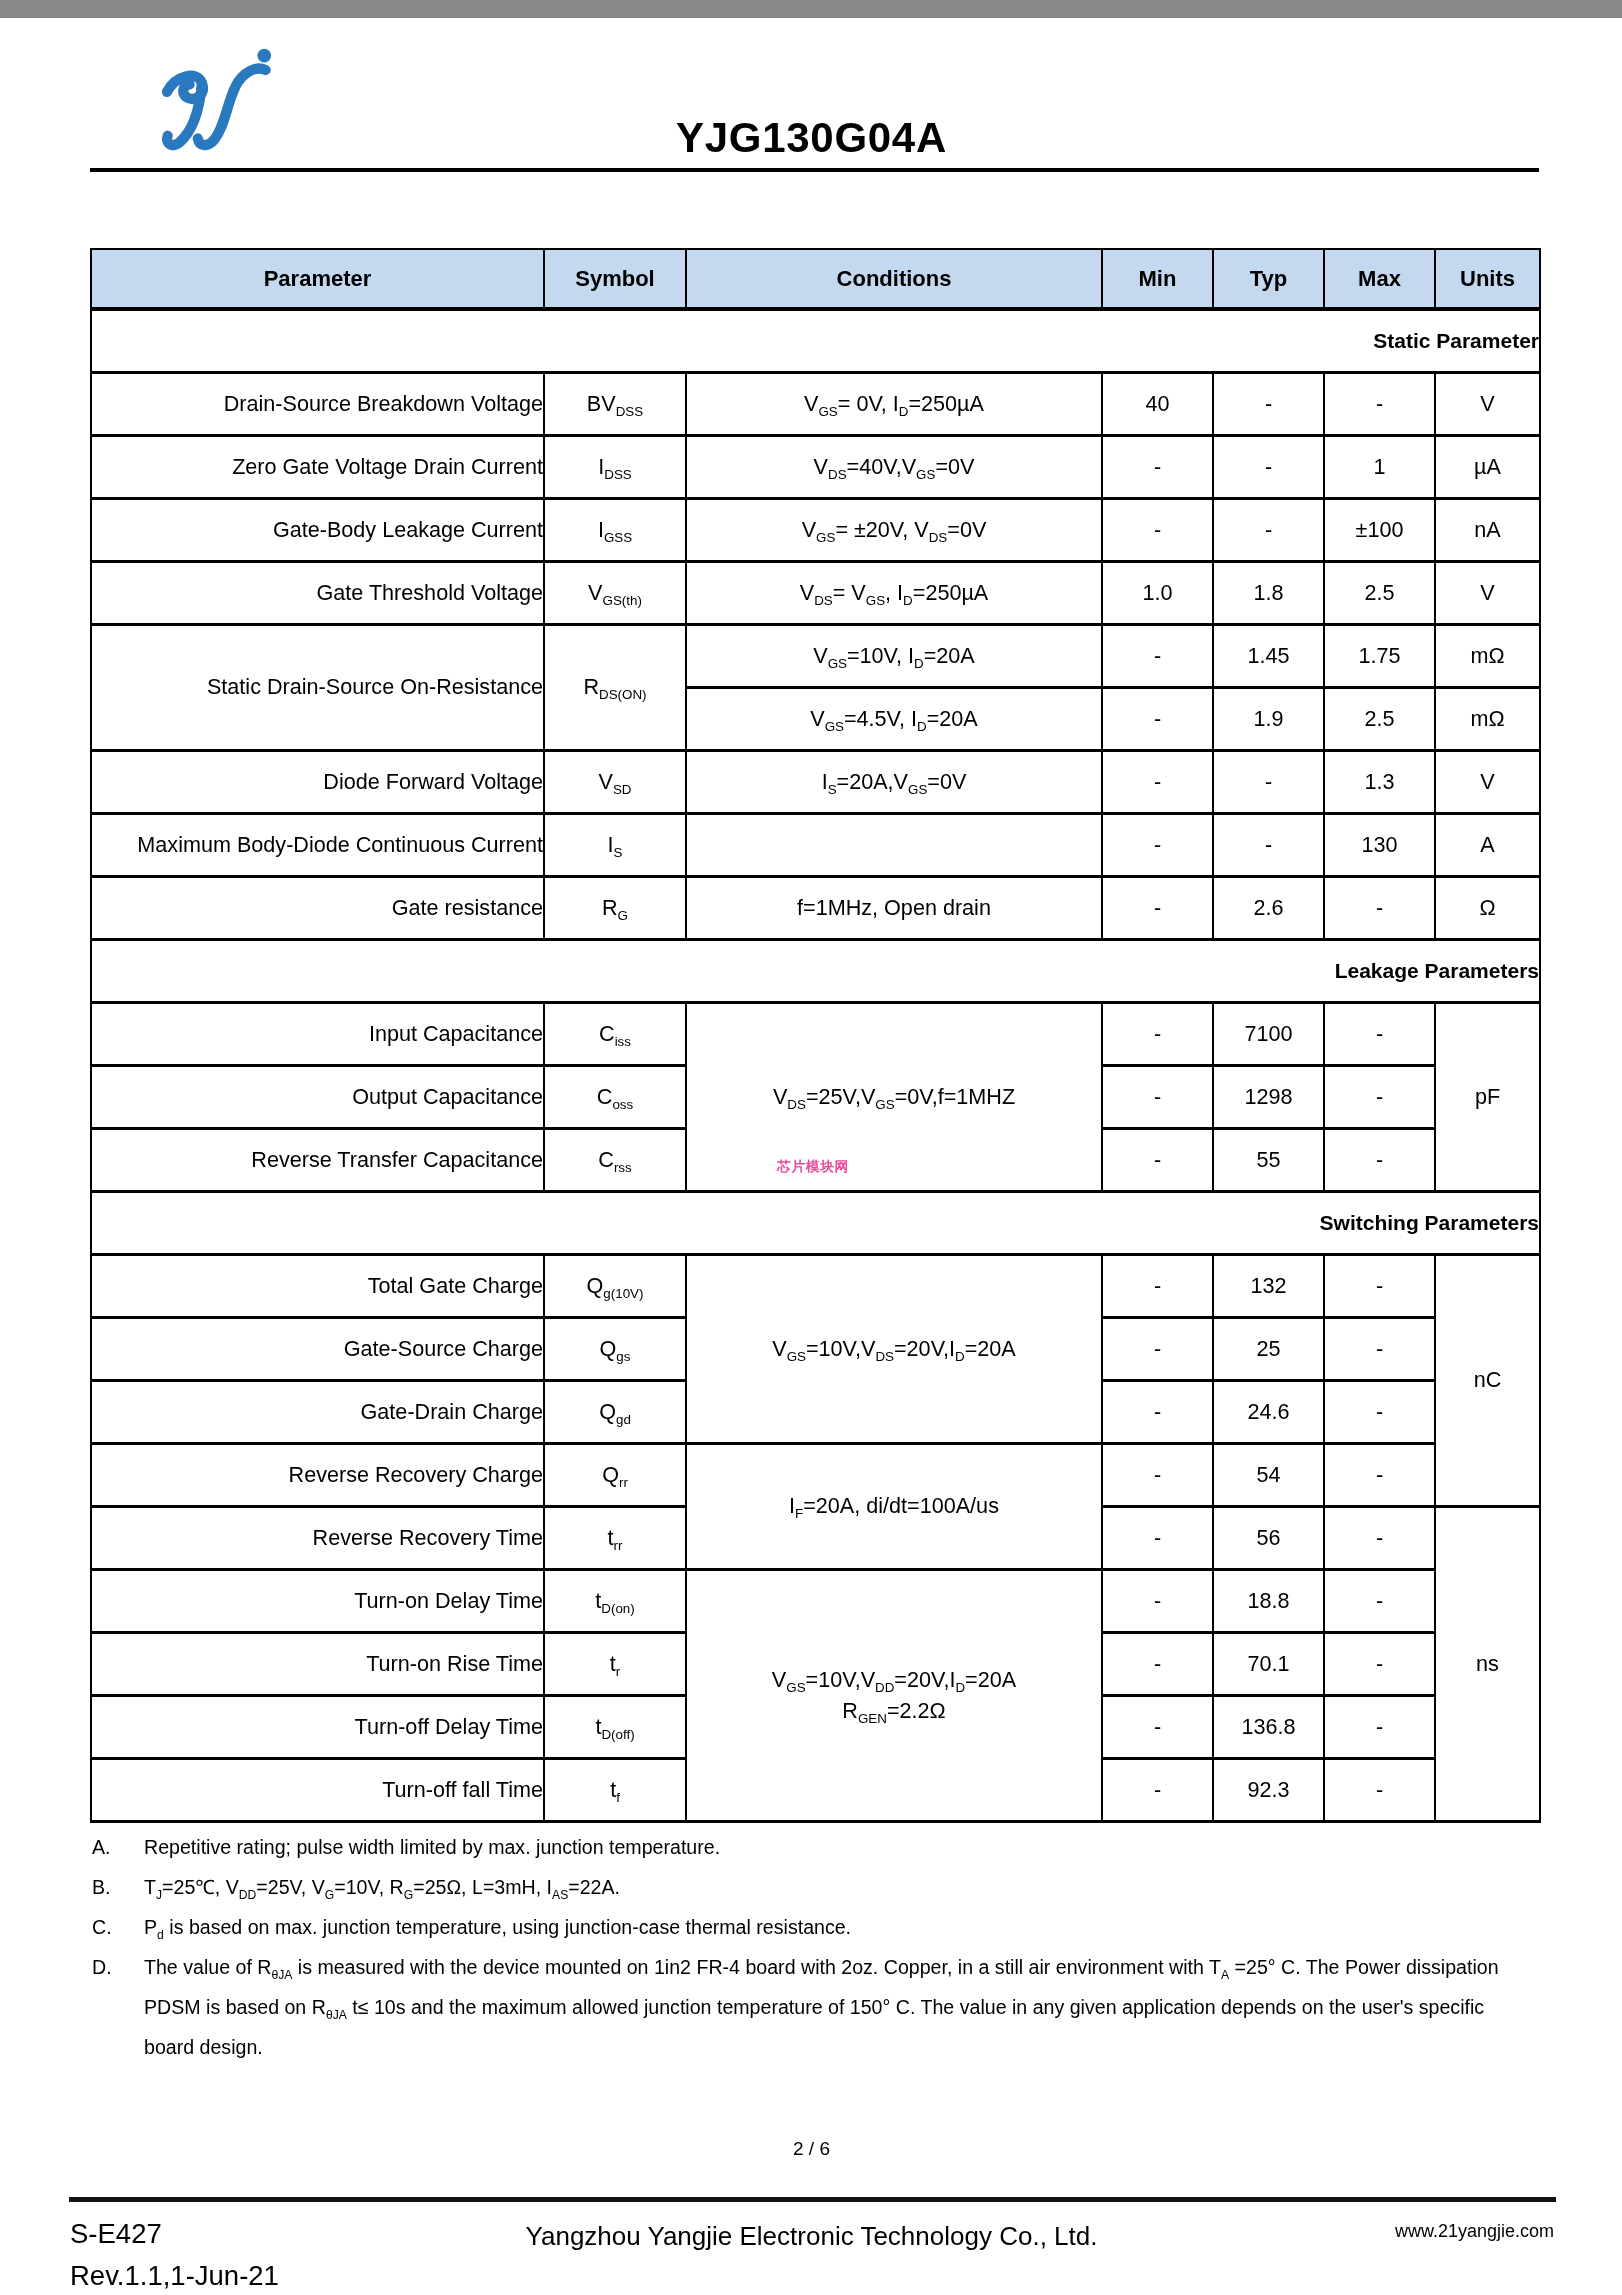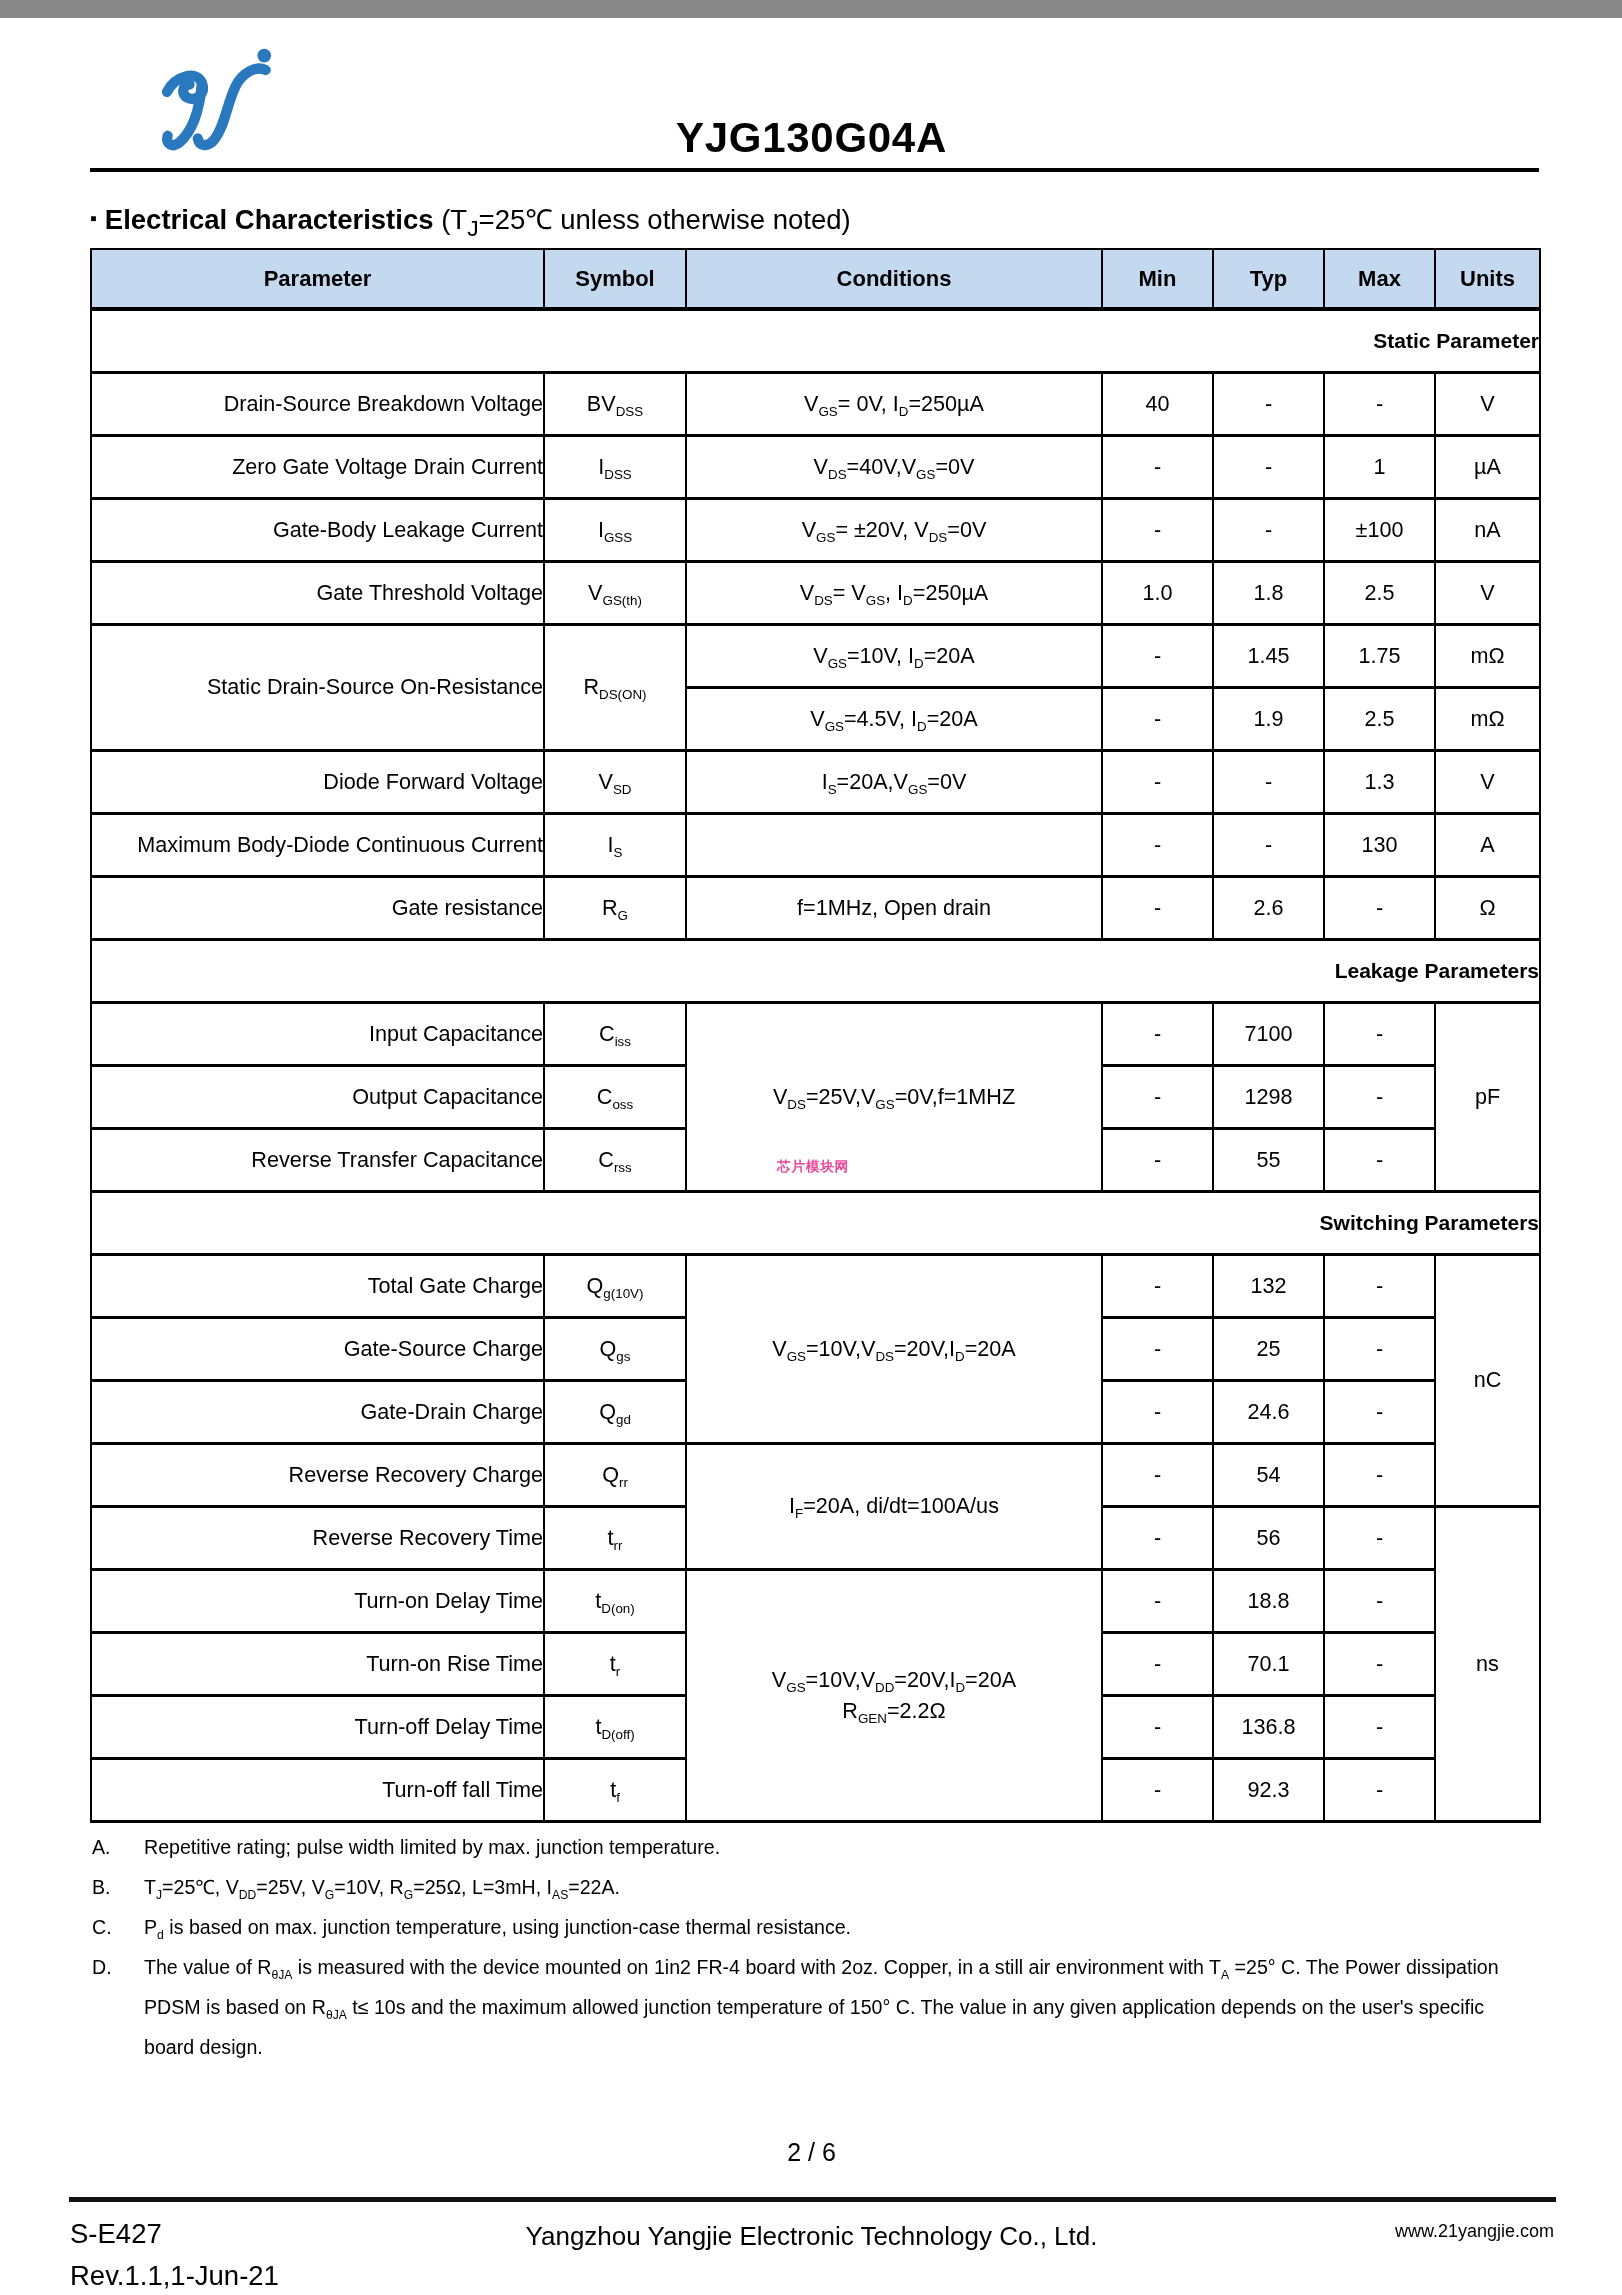--- a/index.html
+++ b/index.html
@@ -65,21 +65,21 @@
   }
 
   
   #notes { position:absolute; left:92px; top:1809px; width:1447px; font-size:19.6px; }
   .note { display:flex; line-height:40px; }
   .note-letter { flex:none; width:52px; }
   .note-text { flex:1; }
   #notes sub { font-size:0.62em; line-height:0; }
 
   
-  #page-num { position:absolute; left:0; top:2120px; width:100%; text-align:center; font-size:25px; }
+  #page-num { position:absolute; left:0; top:2120px; width:100%; text-align:center; font-size:19px; }
   #footer-rule { position:absolute; left:69px; top:2179px; width:1487px; height:4.6px; background:#111; }
   #footer-doc-code { position:absolute; left:70px; top:2200px; font-size:27.5px; }
   #footer-revision { position:absolute; left:70px; top:2242px; font-size:27.5px; }
   #footer-company { position:absolute; left:0; top:2203px; width:100%; text-align:center; font-size:26px; }
   #footer-website { position:absolute; right:69px; top:2203px; font-size:18px; }
 </style>
 </head>
 <body>
 
 <div class="page">
@@ -89,21 +89,20 @@
       <path d="M16 66 C28 42 60 34 67 53 C73 68 60 80 47 75 C36 71 38 56 49 55"></path>
       <path d="M67 53 C64 90 55 122 34 140 C24 148 13 142 17 130"></path>
       <path d="M160 34 C146 27 126 38 116 58 C103 85 101 115 85 136 C76 147 63 146 61 134"></path>
     </g>
     <circle cx="158" cy="13" r="10" fill="#2A78BE"></circle>
   </svg>
 
   <div id="doc-title">YJG130G04A</div>
   <div id="top-rule"></div>
 
-  <div id="section-heading"><span class="bullet">▪</span><span class="bold">Electrical Characteristics</span><span> (T<sub>J</sub>=25℃ unless otherwise noted)</span></div>
 
   <table id="char-table">
     <colgroup>
       <col style="width:453px">
         <col style="width:142px">
         <col style="width:416px">
       <col style="width:111px">
         <col style="width:111px">
         <col style="width:111px">
         <col style="width:105px">

